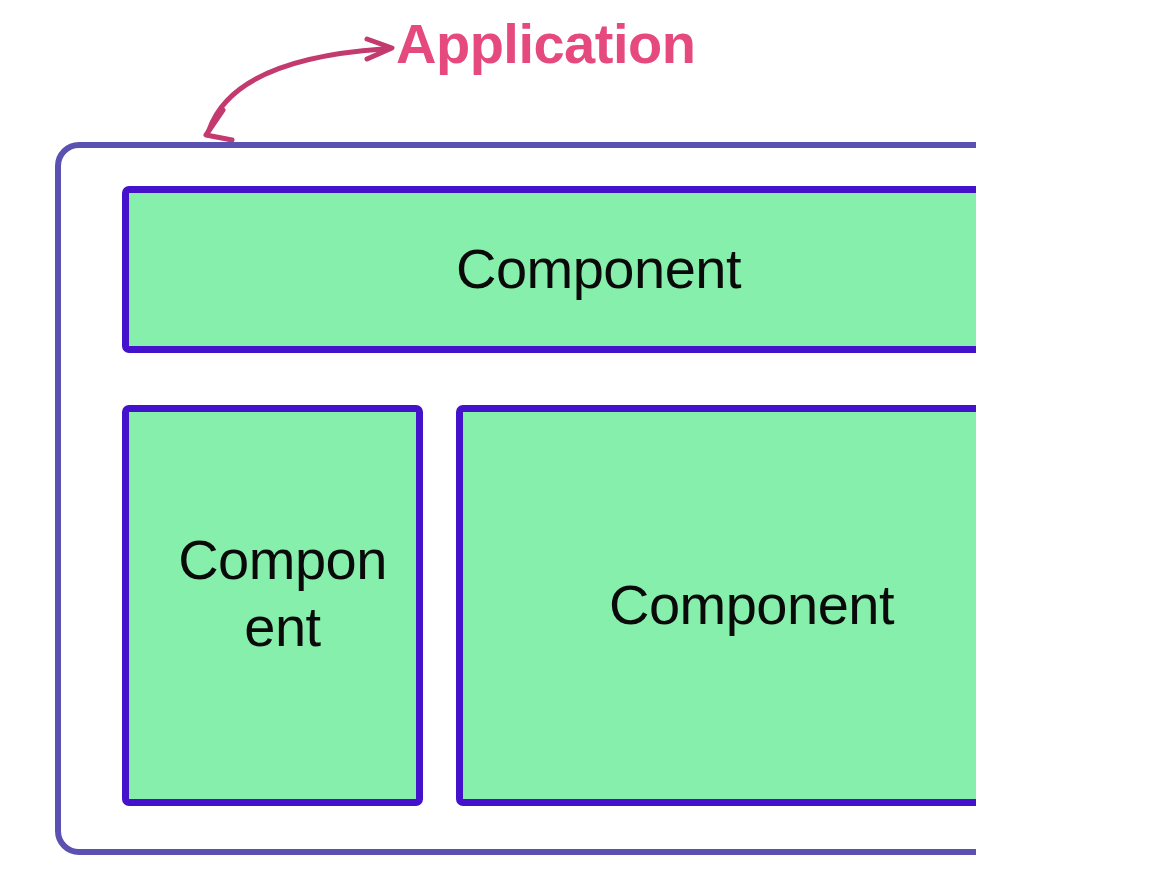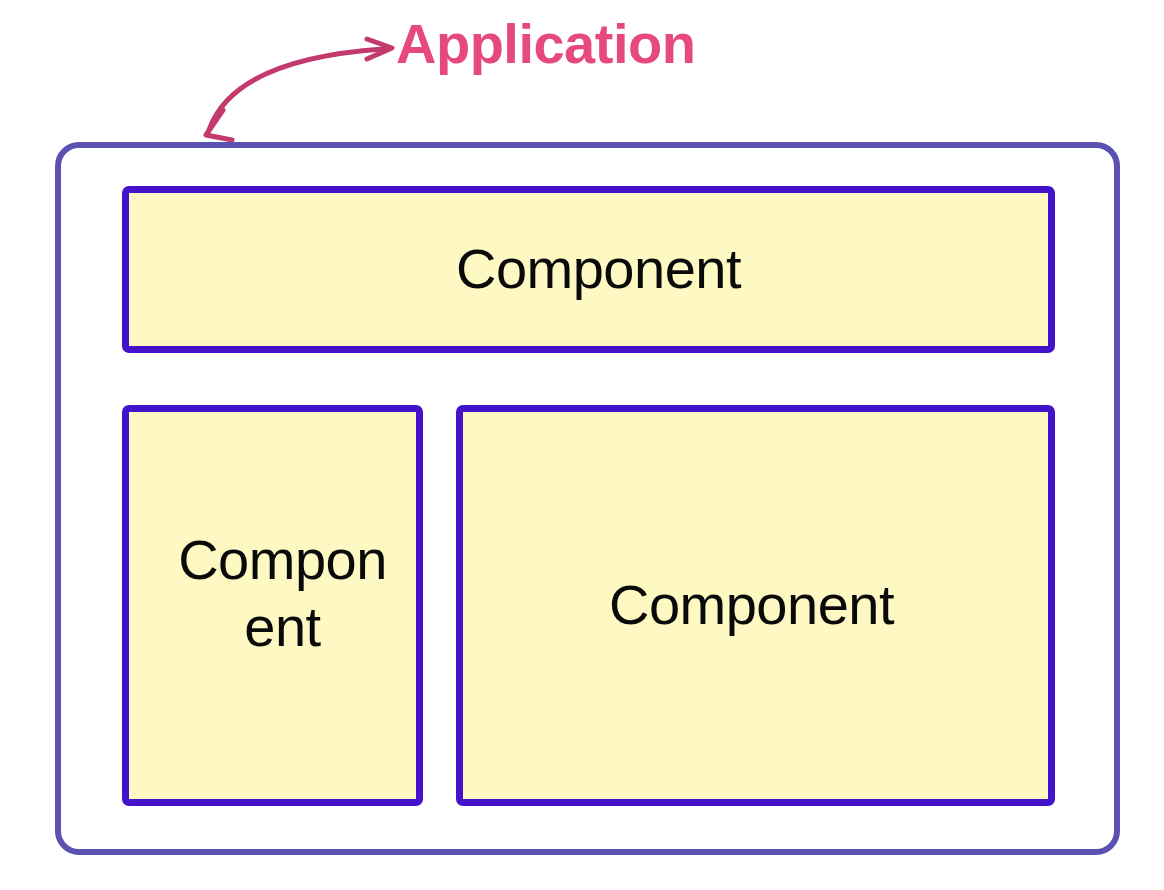--- a/index.html
+++ b/index.html
@@ -2,21 +2,21 @@
 <html><head>
 <meta charset="utf-8">
 <style>
   html, body {
     margin: 0;
     padding: 0;
     background: #ffffff;
   }
   #canvas {
     position: relative;
-    width: 1120px;
+    width: 976px;
     height: 890px;
     background: #ffffff;
     overflow: hidden;
     font-family: "Liberation Sans", sans-serif;
   }
 
   
   .app-label {
     position: absolute;
     left: 396px;
@@ -52,21 +52,21 @@
     border-radius: 24px;
     background: #ffffff;
   }
 
   
   .component {
     position: absolute;
     box-sizing: border-box;
     border: 7px solid #4512cc;
     border-radius: 7px;
-    background: #fef9c3;
+    background: #86efac;
     display: flex;
     align-items: center;
     justify-content: center;
     padding-left: 20px;
   }
   .component .label {
     font-family: "Liberation Sans", sans-serif;
     font-size: 56px;
     font-weight: 400;
     color: #0a0a0a;

